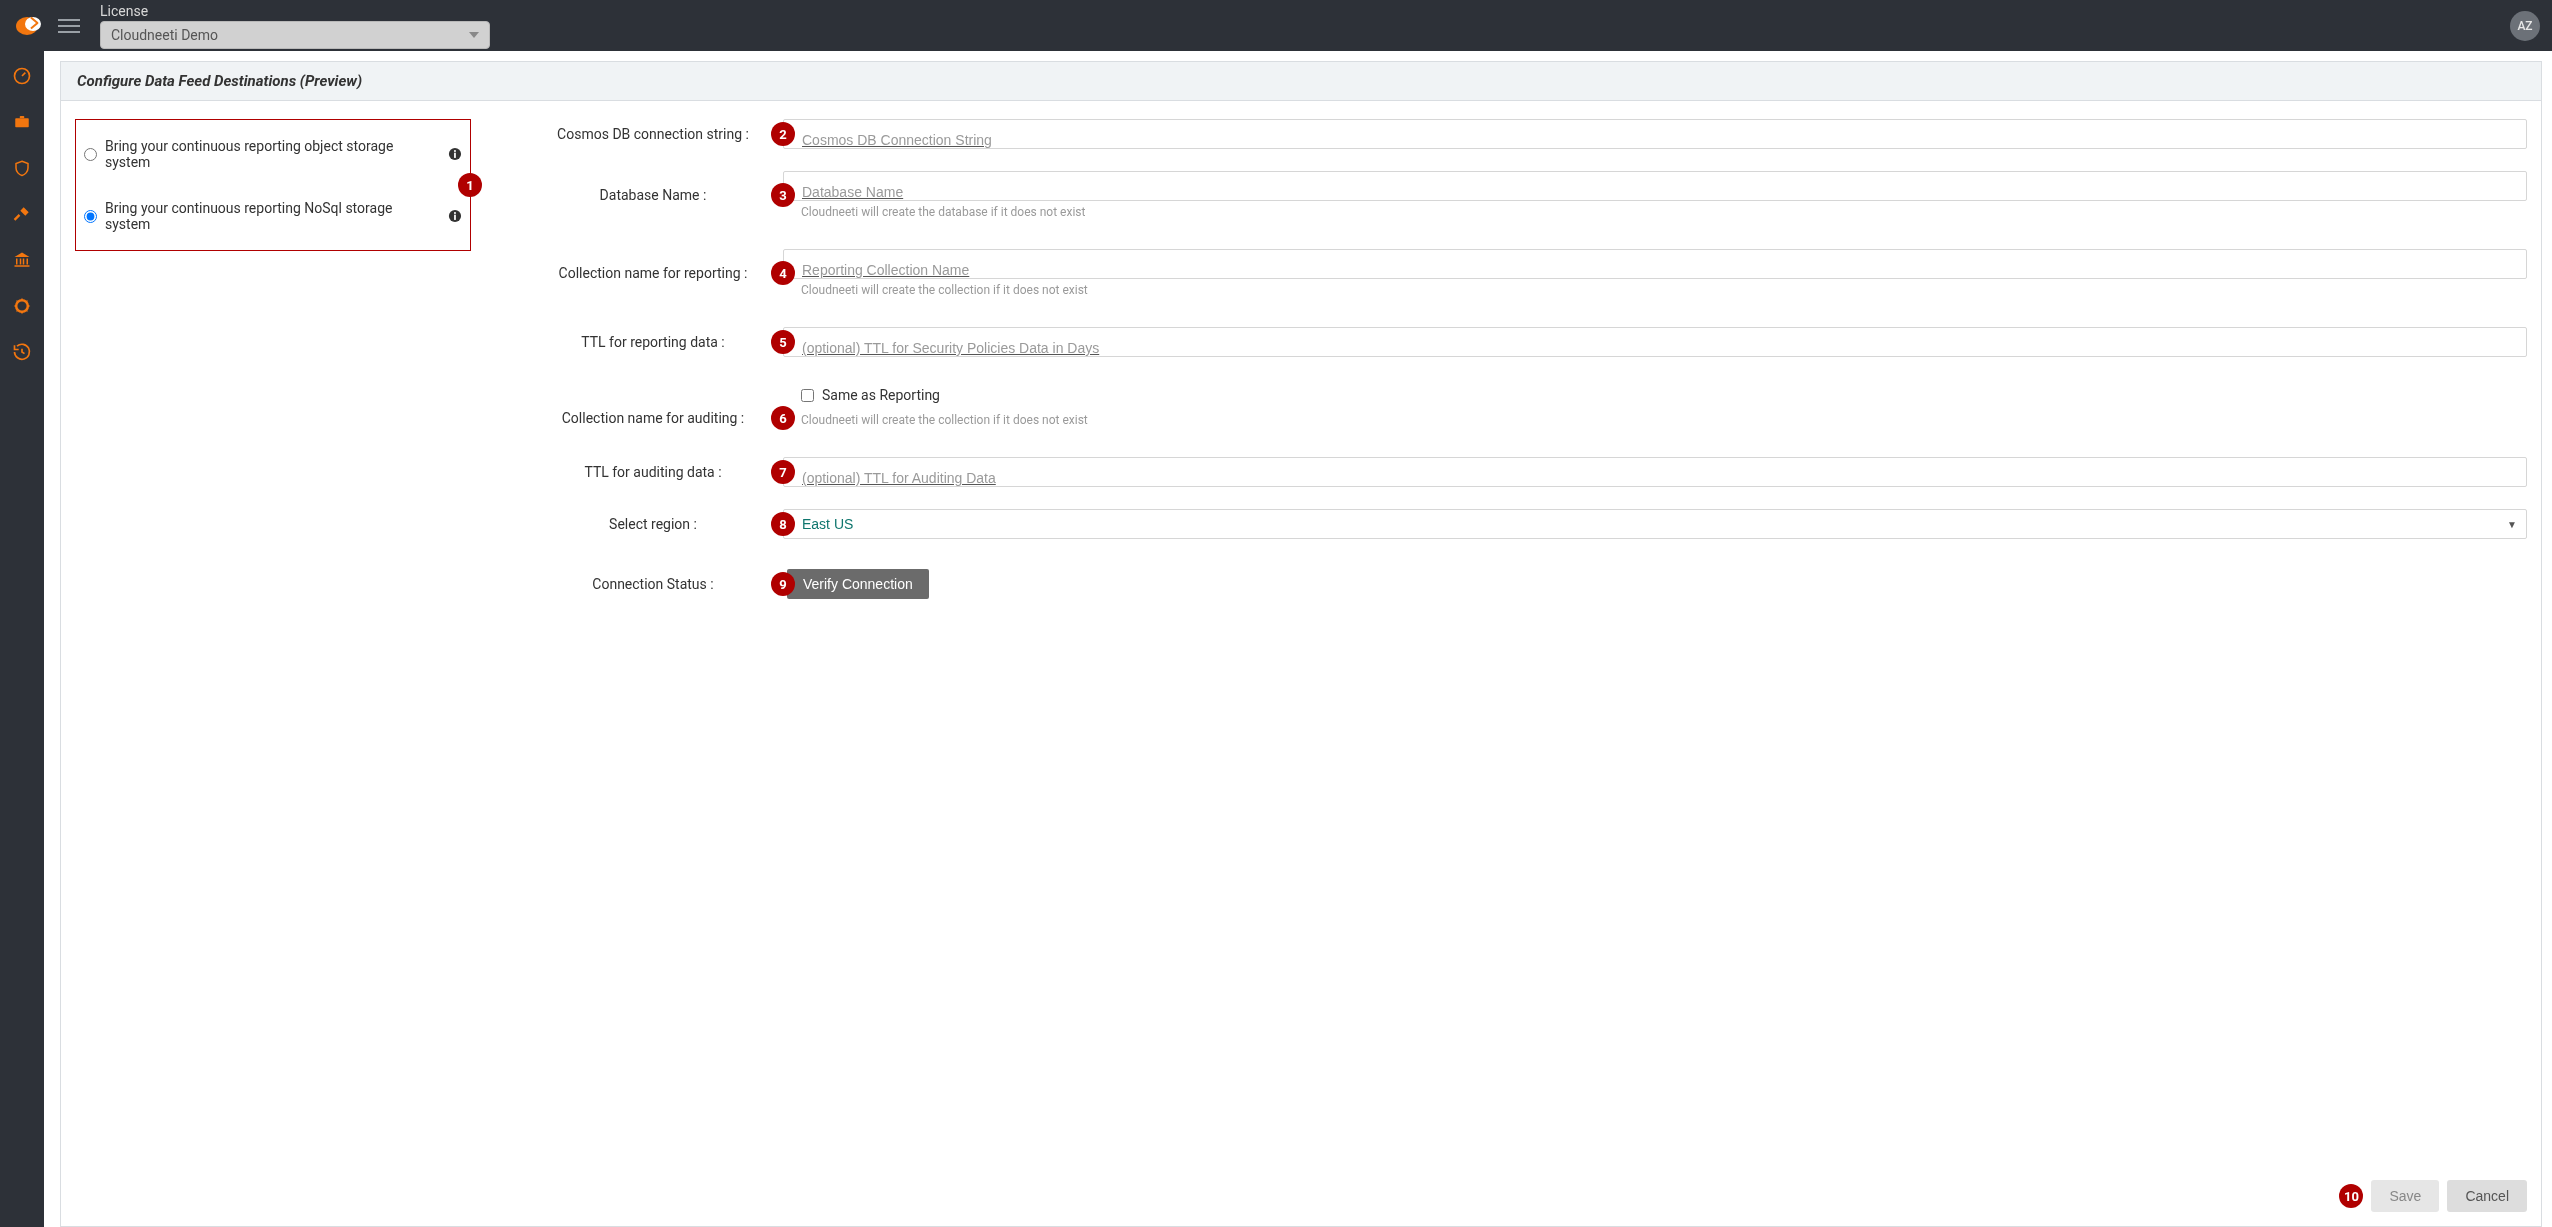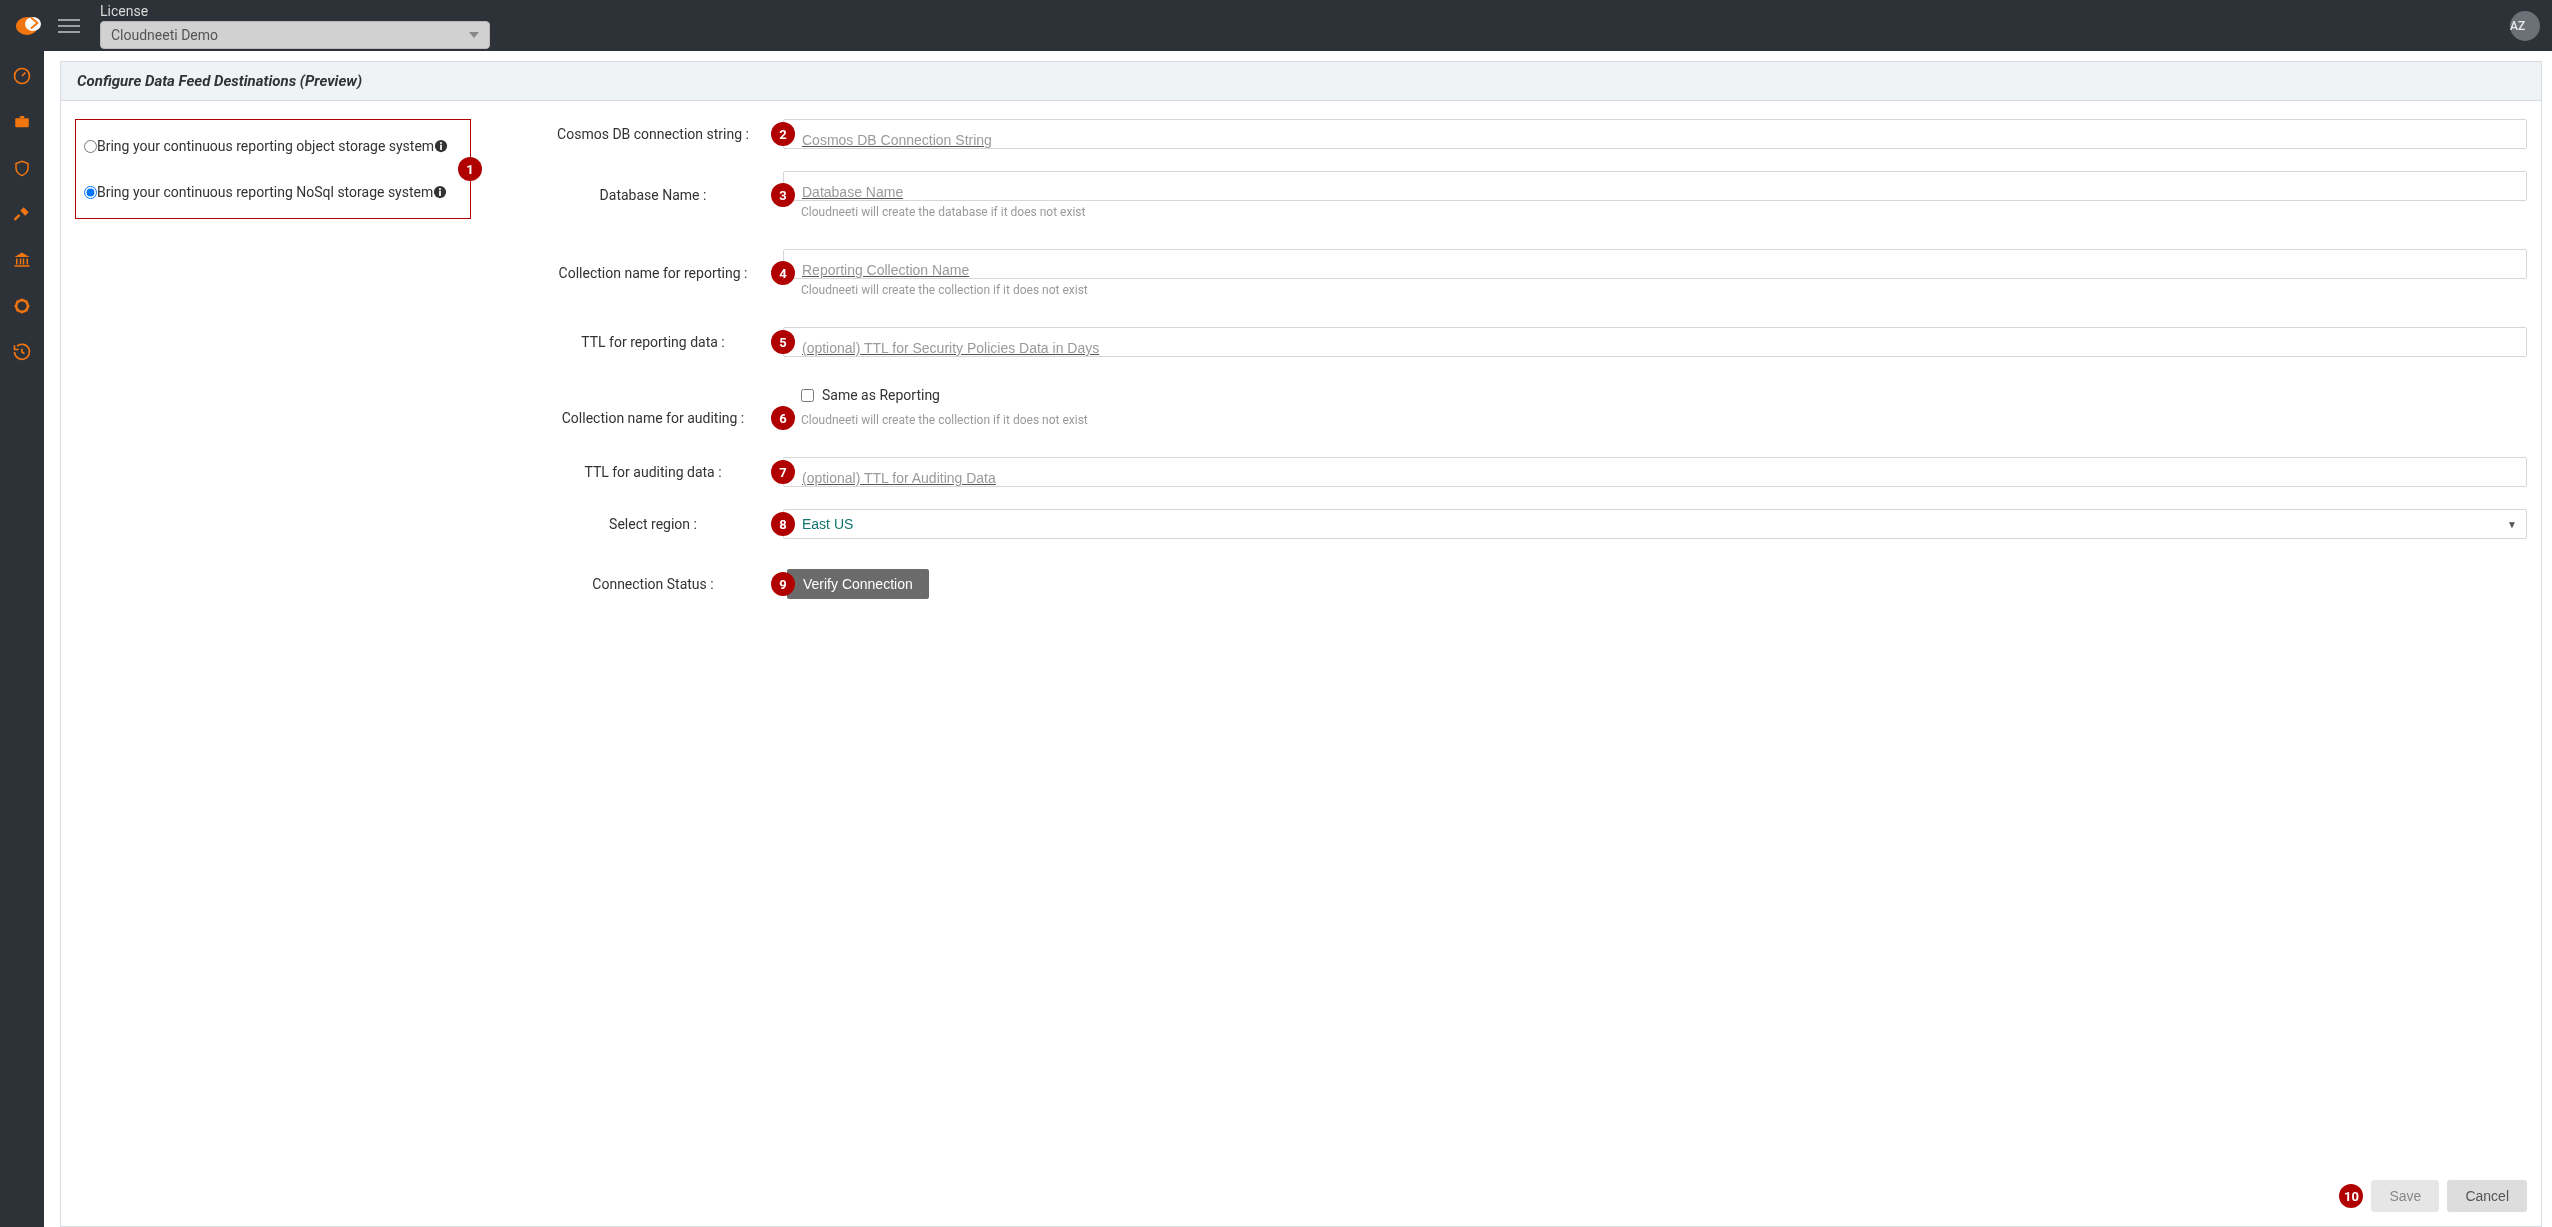--- a/index.html
+++ b/index.html
@@ -6,39 +6,39 @@
     body { font-family: -apple-system, BlinkMacSystemFont, "Segoe UI", Roboto, Helvetica, Arial, sans-serif; font-size: 14px; background: #fff; color: #333; }
 
     .topbar { background: #2d3138; height: 51px; display: flex; align-items: center; padding: 4px 12px; position: relative; }
     .logo { width: 34px; height: 28px; display: flex; align-items: center; justify-content: center; }
     .hamburger { margin-left: 12px; display: flex; flex-direction: column; gap: 4px; cursor: pointer; }
     .hamburger span { display: block; width: 22px; height: 2px; background: #9aa0a6; }
     .license-block { margin-left: 20px; }
     .license-label { color: #d8d8d8; font-size: 14px; margin-bottom: 2px; }
     .license-select { width: 390px; height: 28px; background: #d1d1d1; border: 1px solid #b8b8b8; border-radius: 4px; padding: 2px 28px 2px 10px; color: #555; font-size: 14px; position: relative; display: flex; align-items: center; }
     .license-select::after { content: ""; position: absolute; right: 10px; top: 50%; transform: translateY(-50%); border-left: 5px solid transparent; border-right: 5px solid transparent; border-top: 6px solid #888; }
-    .avatar { margin-left: auto; width: 30px; height: 30px; border-radius: 50%; background: #6c7178; color: #e8e8e8; font-size: 12px; font-weight: 500; display: flex; align-items: center; justify-content: flex-start; }
+    .avatar { margin-left: auto; width: 30px; height: 30px; border-radius: 50%; background: #6c7178; color: #e8e8e8; font-size: 12px; font-weight: 500; display: flex; align-items: center; justify-content: center; }
 
     .layout { display: flex; height: calc(100vh - 51px); }
 
     .sidebar { width: 44px; background: #2d3138; display: flex; flex-direction: column; align-items: center; padding-top: 14px; gap: 24px; }
     .side-icon { color: #f2760f; width: 22px; height: 22px; display: flex; align-items: center; justify-content: center; }
 
     .content { flex: 1; padding: 10px 10px 0 16px; display: flex; flex-direction: column; }
     .page-header { background: #f0f3f5; border: 1px solid #d9dde1; border-bottom: none; padding: 10px 16px; }
     .page-header h2 { font-size: 15px; font-weight: 700; color: #333; font-style: italic; }
 
     .panel { background: #fff; border: 1px solid #d9dde1; padding: 18px 14px 24px 14px; flex: 1; position: relative; }
 
     .cols { display: flex; }
     .left-col { width: 460px; }
     .right-col { flex: 1; }
 
     .storage-box { border: 1.5px solid #b00000; padding: 12px 8px 12px 8px; position: relative; width: 396px; }
-    .radio-row { display: flex; align-items: center; color: #333; font-size: 14px; padding: 6px 0; }
+    .radio-row { display: flex; align-items: center; gap: 8px; color: #333; font-size: 14px; padding: 6px 0; }
     .radio-row input[type="radio"] { width: 13px; height: 13px; }
     .radio-row + .radio-row { margin-top: 18px; }
 
     .num-badge { width: 24px; height: 24px; border-radius: 50%; background: #b00000; color: #fff; font-weight: 700; font-size: 13px; display: inline-flex; align-items: center; justify-content: center; position: absolute; z-index: 5; }
     .badge-1 { right: -12px; top: 50%; transform: translateY(-50%); }
     .inline-badge { position: absolute; left: -12px; top: 50%; transform: translateY(-50%); }
 
     .form-row { display: flex; align-items: center; margin-bottom: 2px; }
     .form-row.with-hint { margin-bottom: 0; }
     .form-label { width: 248px; text-align: center; padding-right: 12px; color: #333; font-size: 14px; }

